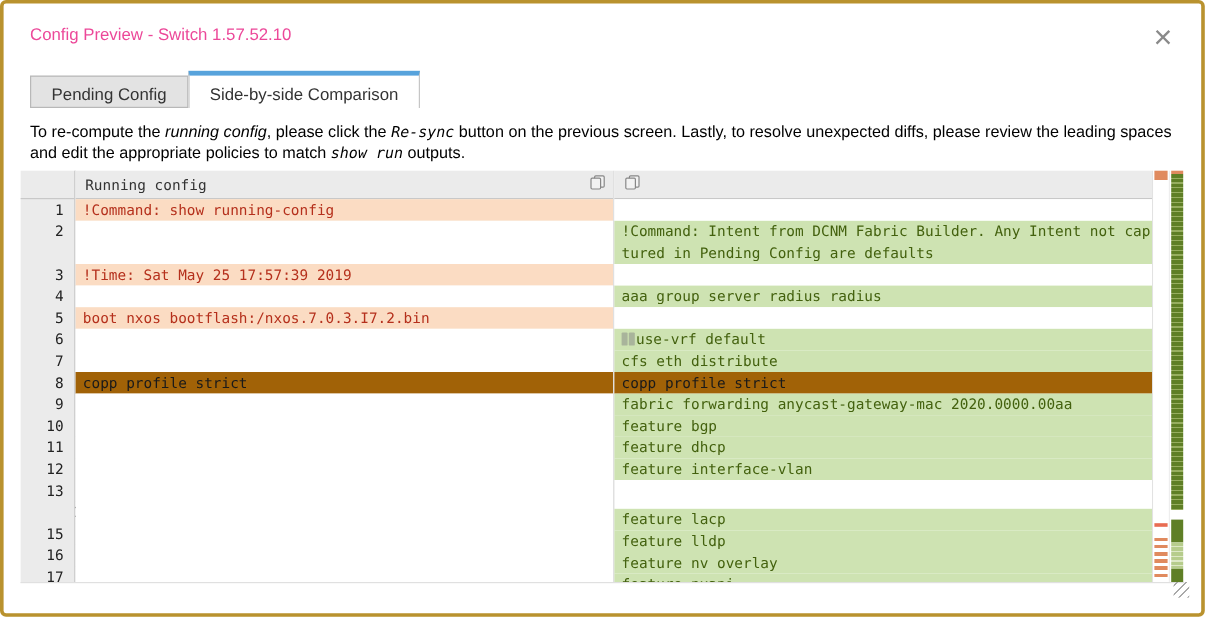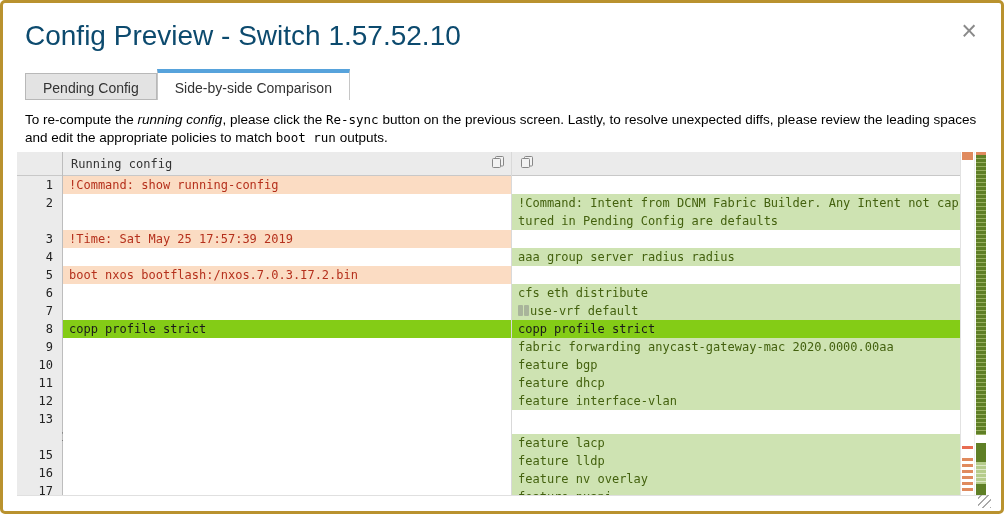--- a/index.html
+++ b/index.html
@@ -12,35 +12,35 @@
   html,body{width:1004px;height:514px;overflow:hidden;}
   body{
     font-family:"Liberation Sans",sans-serif;
     background:#fff;
     border:3px solid var(--gold);
     border-radius:5px;
     position:relative;
   }
   .dialog{padding:15px 14px 0 14px;height:100%;}
   .dialog-header{display:flex;justify-content:space-between;align-items:flex-start;padding:2px 6px 0 8px;}
-  .dialog-title{font-size:28px;color:#0c4a6e;}
+  .dialog-title{font-size:14px;color:#ec4899;}
   .close-btn{font-size:27px;line-height:22px;color:#8a8a8a;cursor:pointer;background:none;border:none;font-family:"Liberation Sans",sans-serif;padding:0 4px;}
   
   .tabbar{display:flex;align-items:flex-end;margin:17px 0 0 8px;height:31px;}
   .tab{font-size:14px;color:#333;padding:6px 17px 7px 17px;cursor:pointer;}
   .tab.inactive{
     background:#e3e3e3;border:1px solid #b8b8b8;height:27px;
   }
   .tab.active{
     background:#fff;border-left:1px solid #c6c6c6;border-right:1px solid #c6c6c6;border-bottom:none;
     border-top:4px solid var(--tab-blue);height:31px;padding-top:7px;
   }
   
   .instructions{margin:11px 6px 0 8px;font-size:13.5px;line-height:18px;color:#000;max-width:964px;}
-  .instructions .mono{font-family:"DejaVu Sans Mono",monospace;font-size:12.5px;}
+  .instructions .mono{font-family:"DejaVu Sans Mono",monospace;font-size:12.5px;font-style:italic;}
   .instructions .ital{font-style:italic;}
   
   .diff-wrap{margin-top:5px;height:344px;display:flex;overflow:hidden;position:relative;border-bottom:1px solid #e0e0e0;}
   .gutter{width:46px;background:var(--hdr-bg);border-right:1px solid #bdbdbd;flex:none;}
   .gutter-head{height:24px;border-bottom:1px solid var(--line);}
   .gut-row{font-family:"DejaVu Sans Mono",monospace;font-size:12px;line-height:18px;color:#222;text-align:right;padding-right:9px;}
   .pane{flex:1 1 0;min-width:0;background:#fff;}
   .pane.right{border-left:1px solid #d9d9d9;}
   .pane-head{
     height:24px;background:var(--hdr-bg);border-bottom:1px solid var(--line);
@@ -48,21 +48,21 @@
     display:flex;align-items:center;padding:0 6px 0 8px;
   }
   .pane-head .hd-label{flex:1;}
   .copy-btn{background:none;border:none;cursor:pointer;padding:0;display:flex;align-items:center;}
   .code-row{
     font-family:"DejaVu Sans Mono",monospace;font-size:12px;line-height:18px;
     padding:0 0 0 6px;overflow:hidden;white-space:pre-wrap;word-break:break-all;
   }
   .code-row.removed{background:var(--removed-bg);color:var(--removed-text);}
   .code-row.added{background:var(--added-bg);color:var(--added-text);}
-  .code-row.same{background:#84cc16;color:#1a1a1a;}
+  .code-row.same{background:#a16207;color:#1a1a1a;}
   .code-row.empty{background:#fff;}
   .sp-marker{display:inline-block;width:5px;height:11px;background:#a9b49b;border-radius:1px;margin:0 1px 0 0;vertical-align:-1px;}
   
   .minimap{width:27px;flex:none;display:flex;background:#fff;border-left:1px solid #e2e2e2;}
   .mm-strip{position:relative;height:100%;}
   .mm-strip.left{width:13px;background:#fff;}
   .mm-strip.right{width:14px;background:#fff;border-left:1px solid #eee;}
   .mm{position:absolute;left:1px;right:1px;}
   .mm.orange-block{background:#e08a5e;}
   .mm.red-line{background:#e86c52;}
@@ -85,21 +85,21 @@
   <div class="dialog-header">
     <div class="dialog-title">Config Preview - Switch 1.57.52.10</div>
     <button class="close-btn">×</button>
   </div>
 
   <div class="tabbar">
     <div class="tab inactive">Pending Config</div>
     <div class="tab active">Side-by-side Comparison</div>
   </div>
 
-  <div class="instructions"><span>To re-compute the </span><span class="ital">running config</span><span>, please click the </span><span class="mono">Re-sync</span><span> button on the previous screen. Lastly, to resolve unexpected diffs, please review the leading spaces and edit the appropriate policies to match </span><span class="mono">boot run</span><span> outputs.</span></div>
+  <div class="instructions"><span>To re-compute the </span><span class="ital">running config</span><span>, please click the </span><span class="mono">Re-sync</span><span> button on the previous screen. Lastly, to resolve unexpected diffs, please review the leading spaces and edit the appropriate policies to match </span><span class="mono">show run</span><span> outputs.</span></div>
 
   <div class="diff-wrap">
 
     <div class="gutter">
       <div class="gutter-head"></div>
       <div id="gutter-body">
           <div class="gut-row" style="height: 18px;">1</div>
           <div class="gut-row" style="height: 36px;">2</div>
           <div class="gut-row" style="height: 18px;">3</div>
           <div class="gut-row" style="height: 18px;">4</div>
@@ -162,22 +162,22 @@
             </svg>
           </span>
         </button>
       </div>
       <div id="right-body">
           <div class="code-row empty" style="height: 18px;"></div>
           <div class="code-row added" style="height: 36px;">!Command: Intent from DCNM Fabric Builder. Any Intent not captured in Pending Config are defaults</div>
           <div class="code-row empty" style="height: 18px;"></div>
           <div class="code-row added" style="height: 18px;">aaa group server radius radius</div>
           <div class="code-row empty" style="height: 18px;"></div>
+          <div class="code-row added" style="height: 18px;"><span class="sp-marker"></span><span class="sp-marker"></span>use-vrf default</div>
           <div class="code-row added" style="height: 18px;">cfs eth distribute</div>
-          <div class="code-row added" style="height: 18px;"><span class="sp-marker"></span><span class="sp-marker"></span>use-vrf default</div>
           <div class="code-row same" style="height: 18px;">copp profile strict</div>
           <div class="code-row added" style="height: 18px;">fabric forwarding anycast-gateway-mac 2020.0000.00aa</div>
           <div class="code-row added" style="height: 18px;">feature bgp</div>
           <div class="code-row added" style="height: 18px;">feature dhcp</div>
           <div class="code-row added" style="height: 18px;">feature interface-vlan</div>
           <div class="code-row added" style="height: 18px; margin-top: 24px;">feature lacp</div>
           <div class="code-row added" style="height: 18px;">feature lldp</div>
           <div class="code-row added" style="height: 18px;">feature nv overlay</div>
           <div class="code-row added" style="height: 18px;">feature nxapi</div>
         </div>

